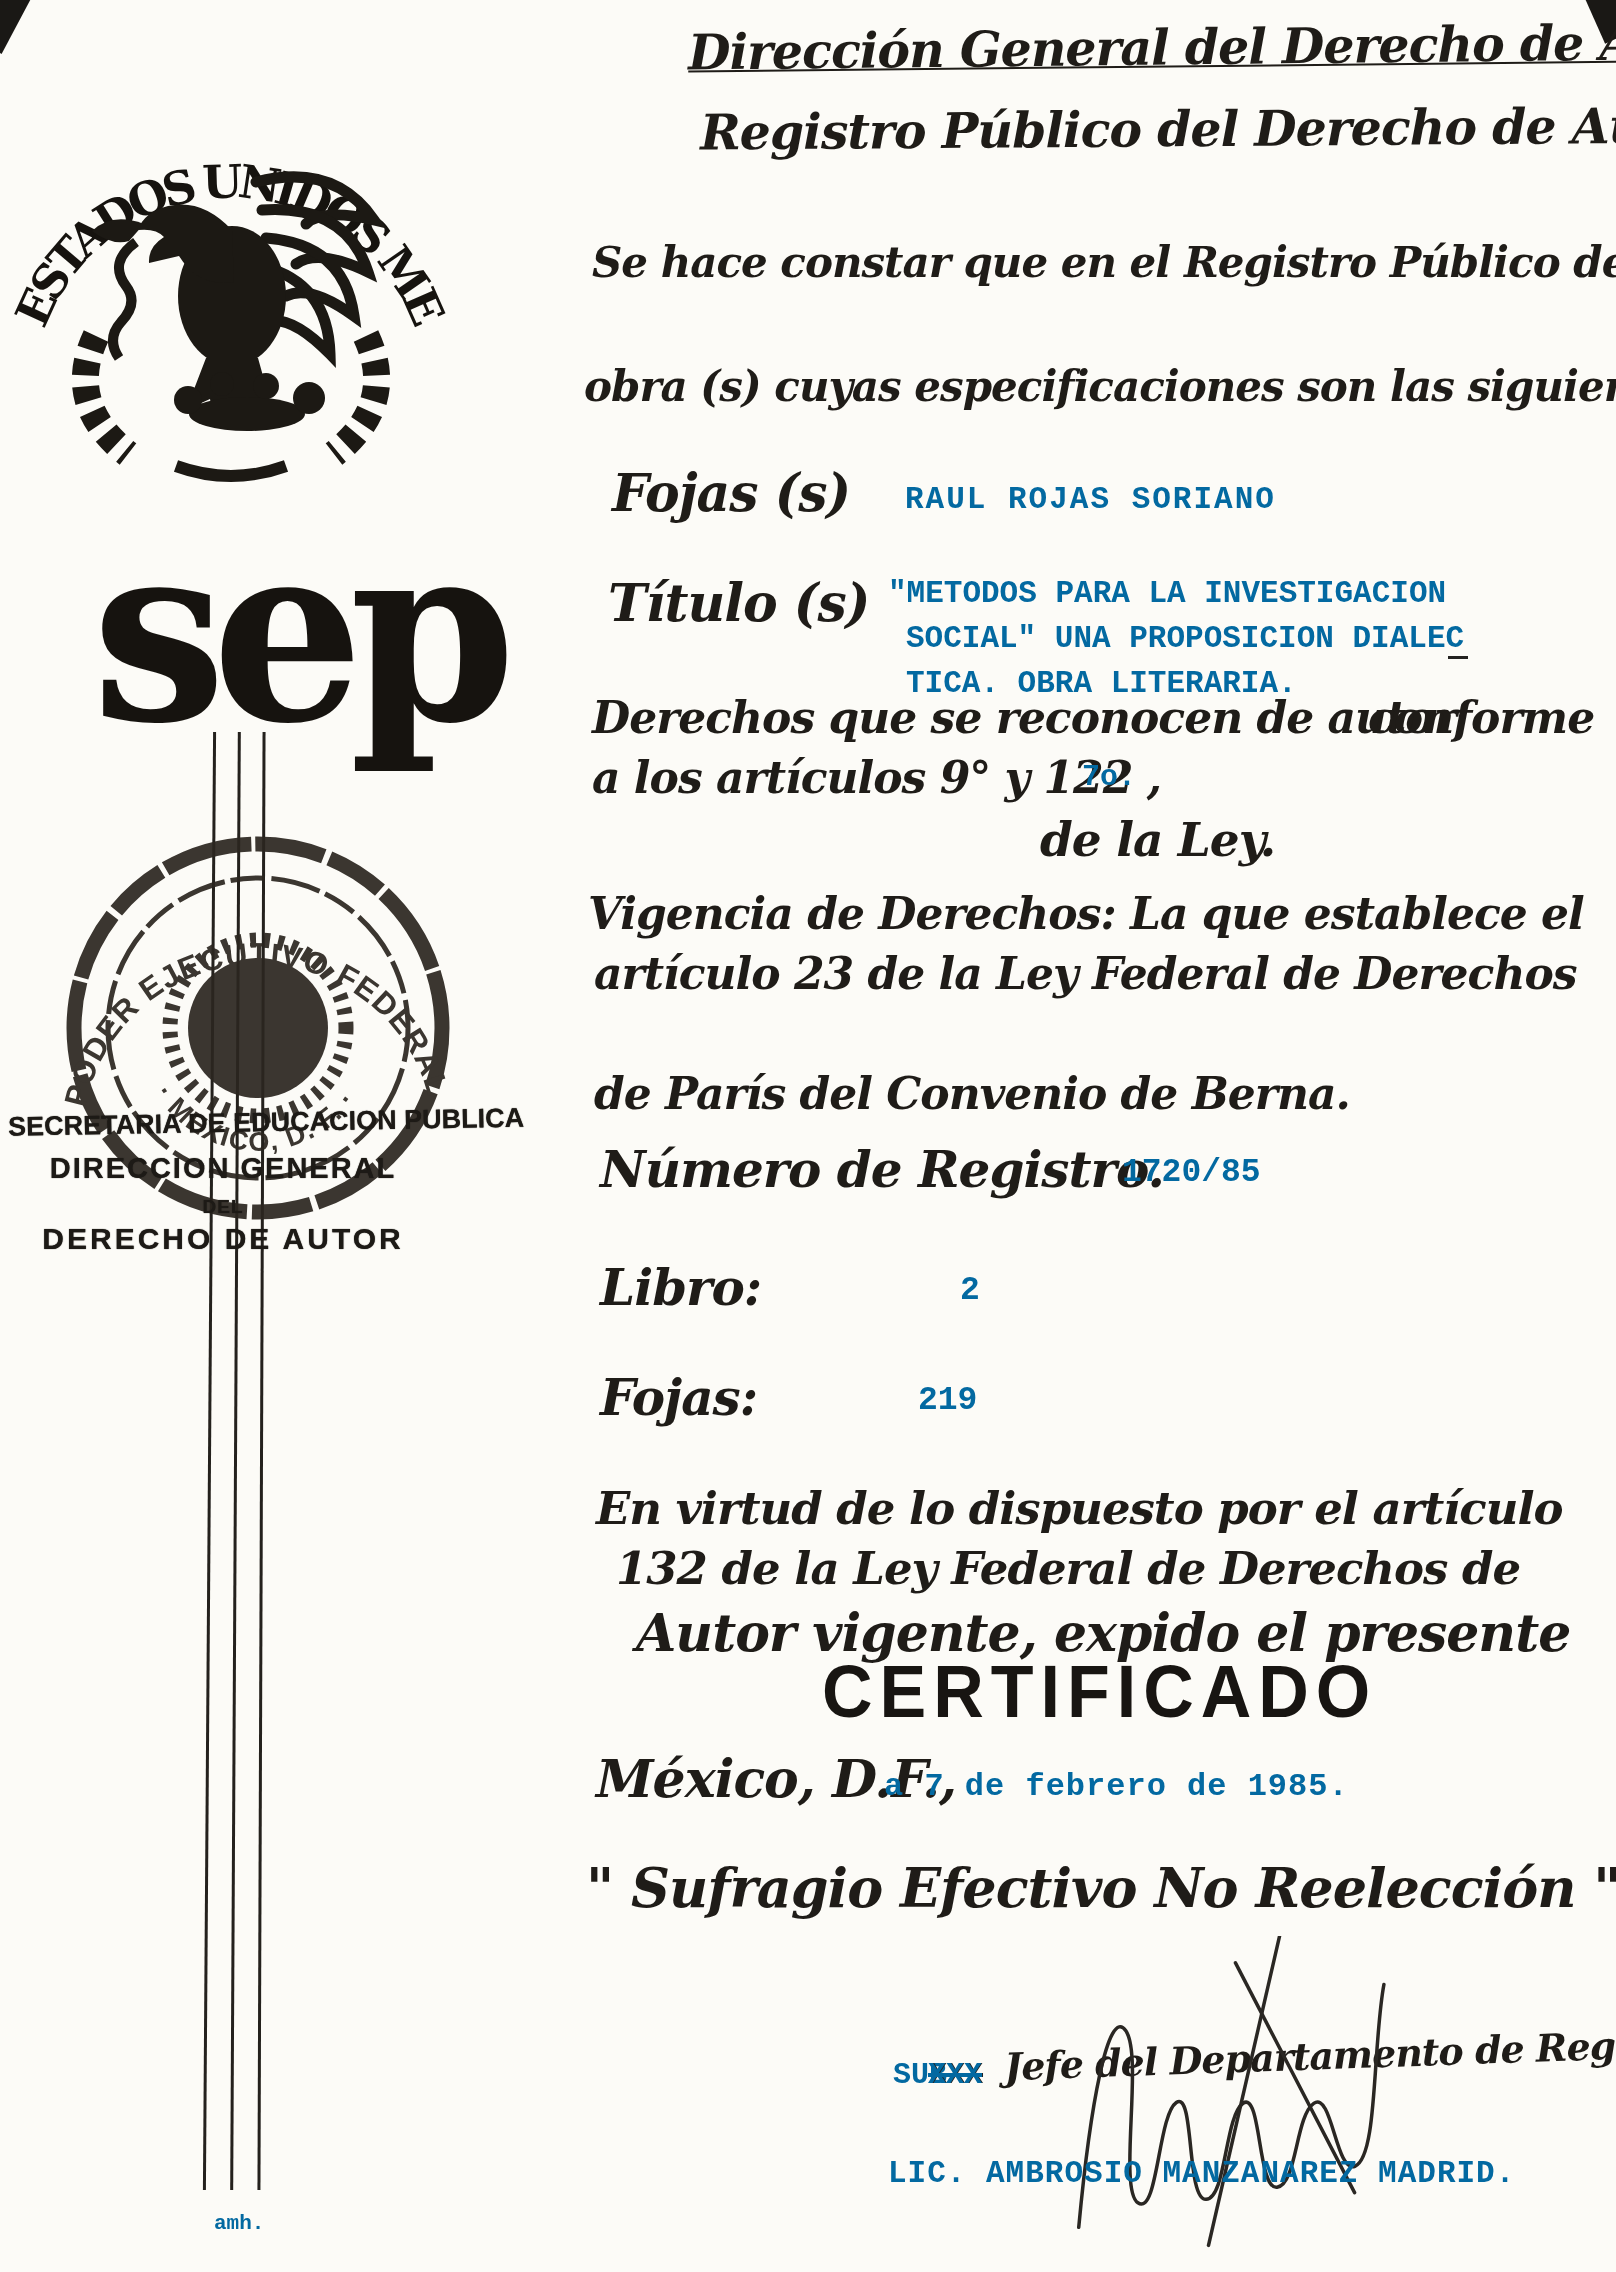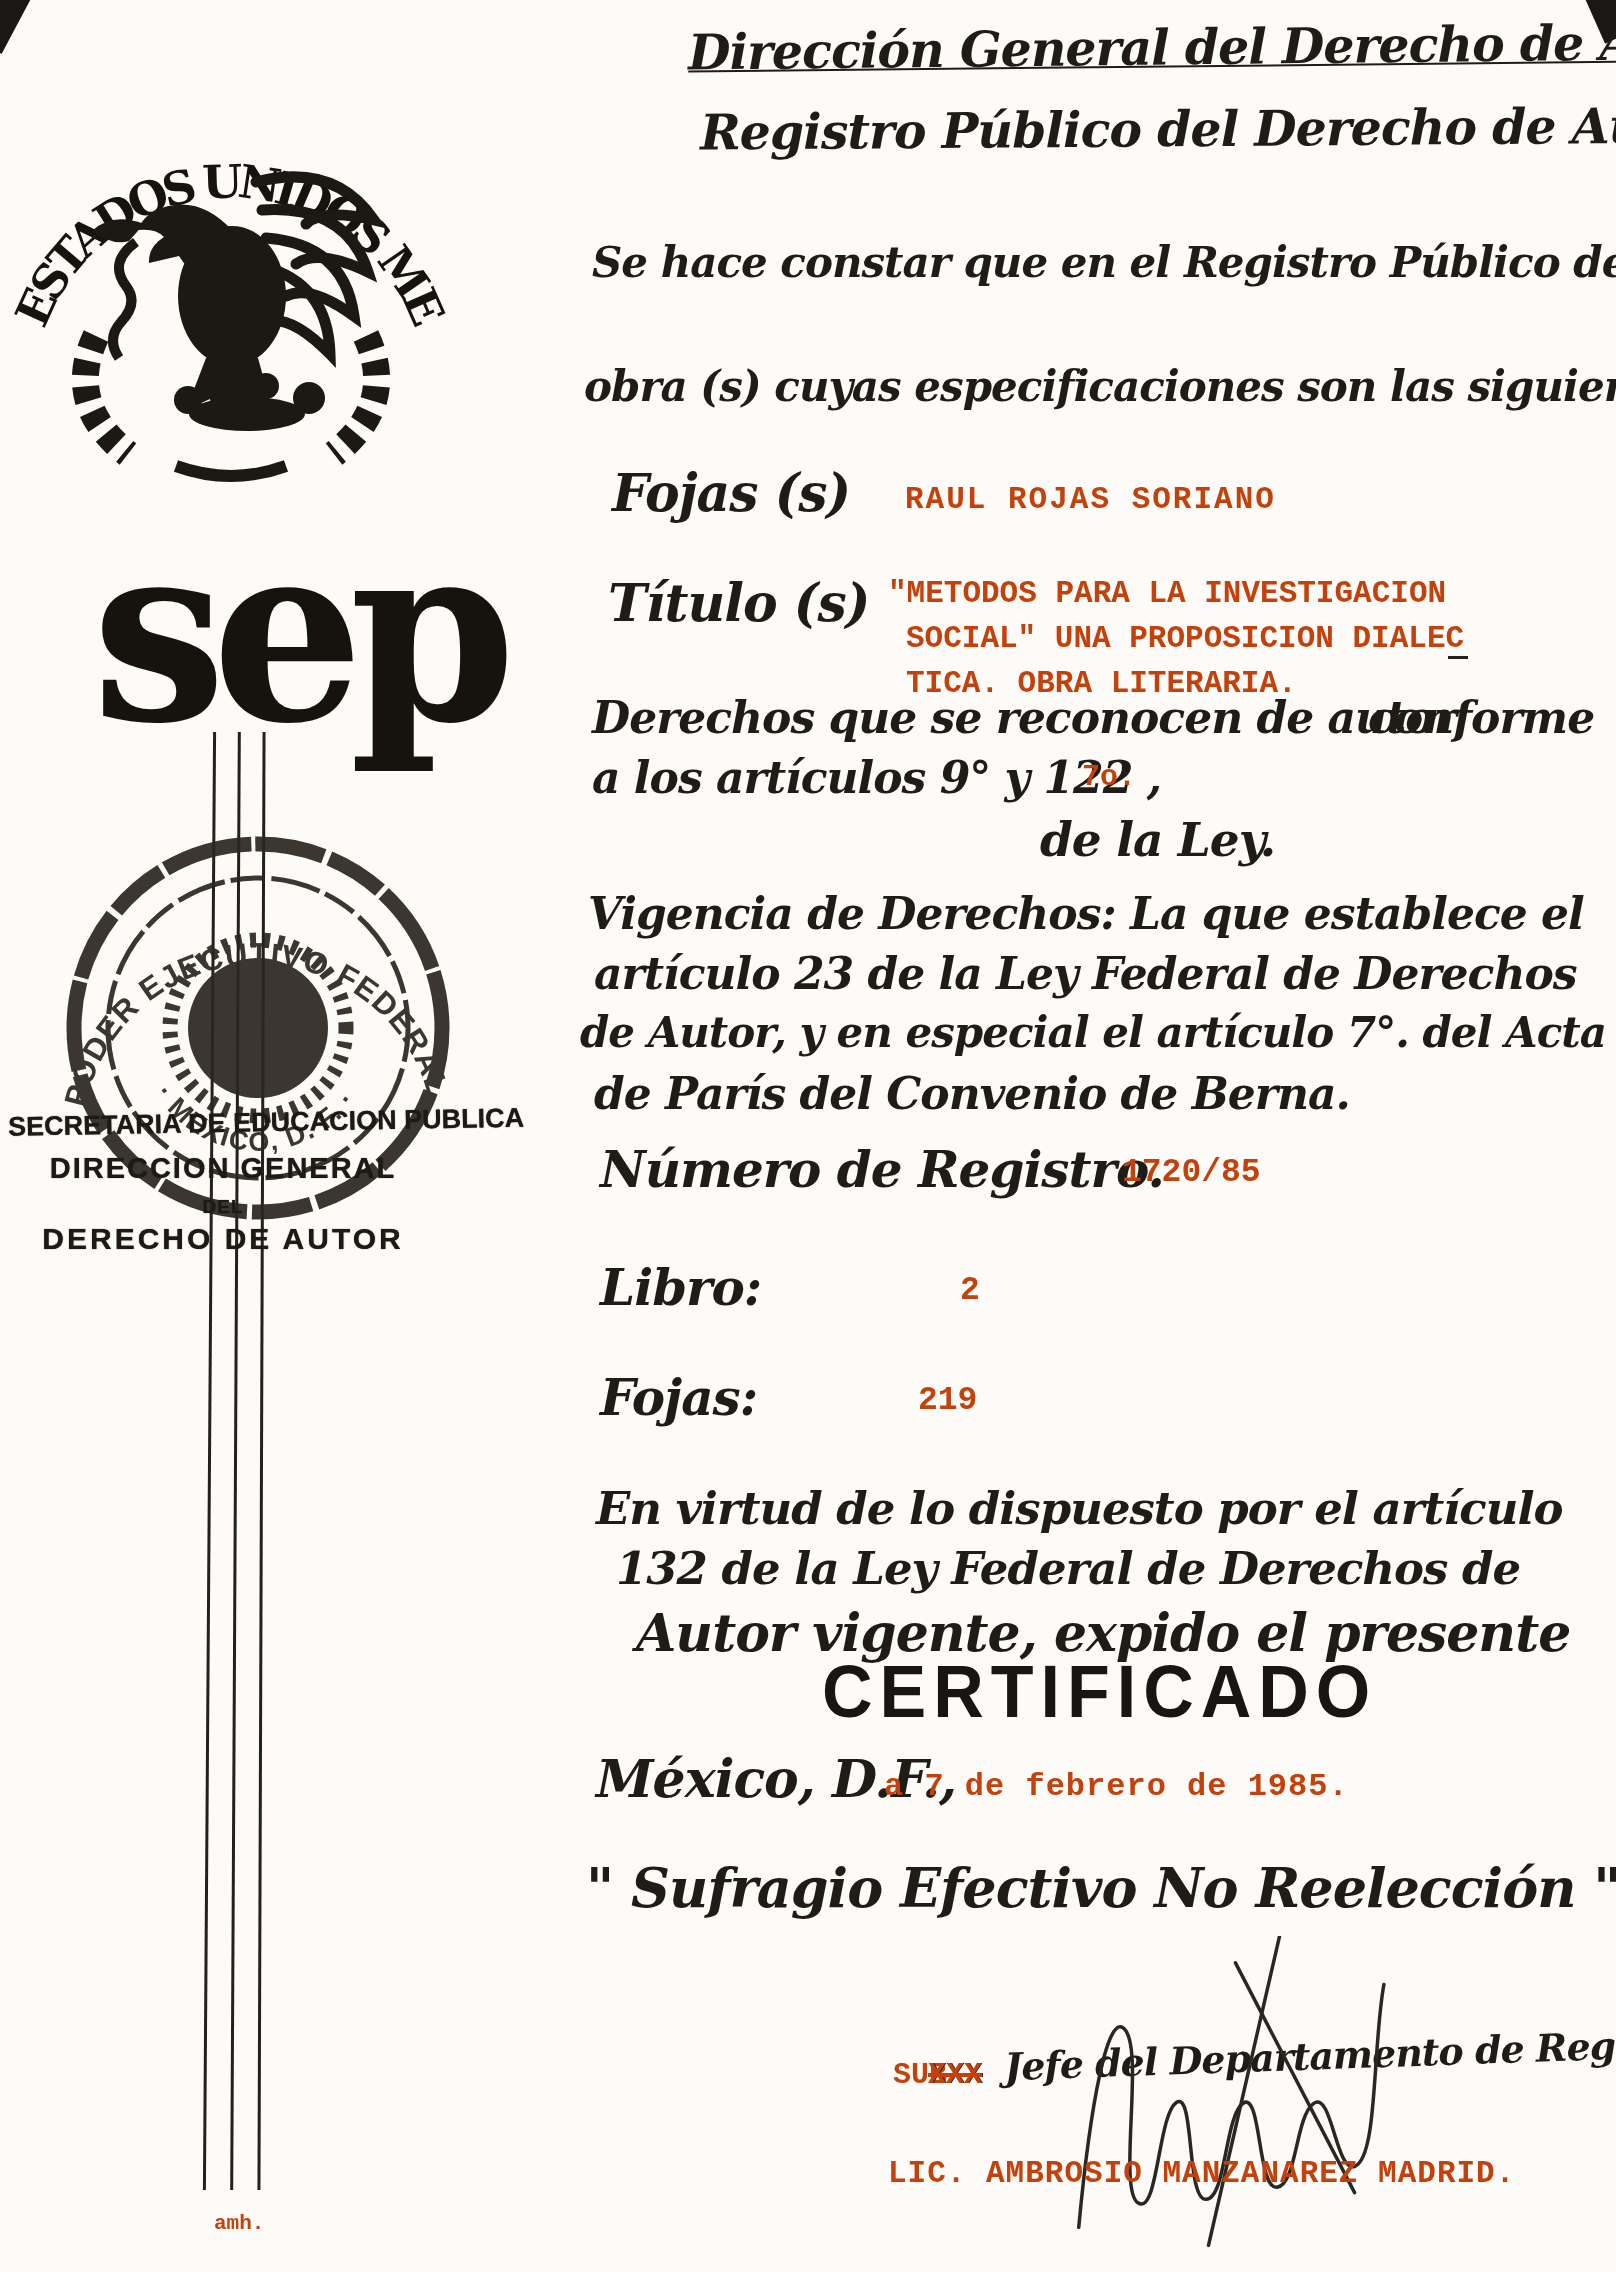--- a/index.html
+++ b/index.html
@@ -14,21 +14,21 @@
   }
   .abs{position:absolute;white-space:nowrap;}
   .script{
     font-family:"DejaVu Serif",serif;
     font-style:italic;font-weight:bold;
     color:var(--ink,#1c1a18);
     letter-spacing:-1px;
   }
   .mono{
     font-family:"Liberation Mono","DejaVu Sans Mono",monospace;
-    font-weight:700;color:#c2410c;
+    font-weight:700;color:#0369a1;
   }
   .stampword{
     font-family:"Liberation Sans",sans-serif;font-weight:bold;
     color:#1d1a16;text-align:center;
     text-shadow:0 0 1px #1d1a16;
   }
   .sep{
     font-family:"DejaVu Serif",serif;font-weight:bold;
     font-size:238px;line-height:.72;letter-spacing:-14px;
     color:#16130f;transform:scaleY(1.04);
@@ -130,21 +130,20 @@
   <div class="abs mono" style="left:906px;top:666px;font-size:31px;">TICA. OBRA LITERARIA.</div>
 
   <div class="abs script" style="left:592px;top:692px;font-size:44px;">Derechos que se reconocen de autor</div>
   <div class="abs script" style="left:1368px;top:656px;font-size:44px;margin-top:36px;">conforme</div>
   <div class="abs script" style="left:592px;top:752px;font-size:44px;">a los artículos 9° y 122 ,</div>
   <div class="abs mono" style="left:1082px;top:760px;font-size:30px;">7o.</div>
   <div class="abs script" style="left:1040px;top:812px;font-size:47px;">de la Ley.</div>
 
   <div class="abs script" style="left:588px;top:888px;font-size:44px;">Vigencia de Derechos: La que establece el</div>
   <div class="abs script" style="left:594px;top:948px;font-size:44px;">artículo 23 de la Ley Federal de Derechos</div>
-  <div class="abs script" style="left:580px;top:1008px;font-size:42px;">de Autor, y en especial el artículo 7°. del Acta</div>
   <div class="abs script" style="left:594px;top:1068px;font-size:44px;">de París del Convenio de Berna.</div>
 
   <div class="abs script" style="left:600px;top:1140px;font-size:50px;">Número de Registro.</div>
   <div class="abs mono" style="left:1122px;top:1154px;font-size:33px;">1720/85</div>
 
   <div class="abs script" style="left:600px;top:1258px;font-size:50px;">Libro:</div>
   <div class="abs mono" style="left:960px;top:1272px;font-size:33px;">2</div>
 
   <div class="abs script" style="left:600px;top:1368px;font-size:50px;">Fojas:</div>
   <div class="abs mono" style="left:918px;top:1382px;font-size:33px;">219</div>

